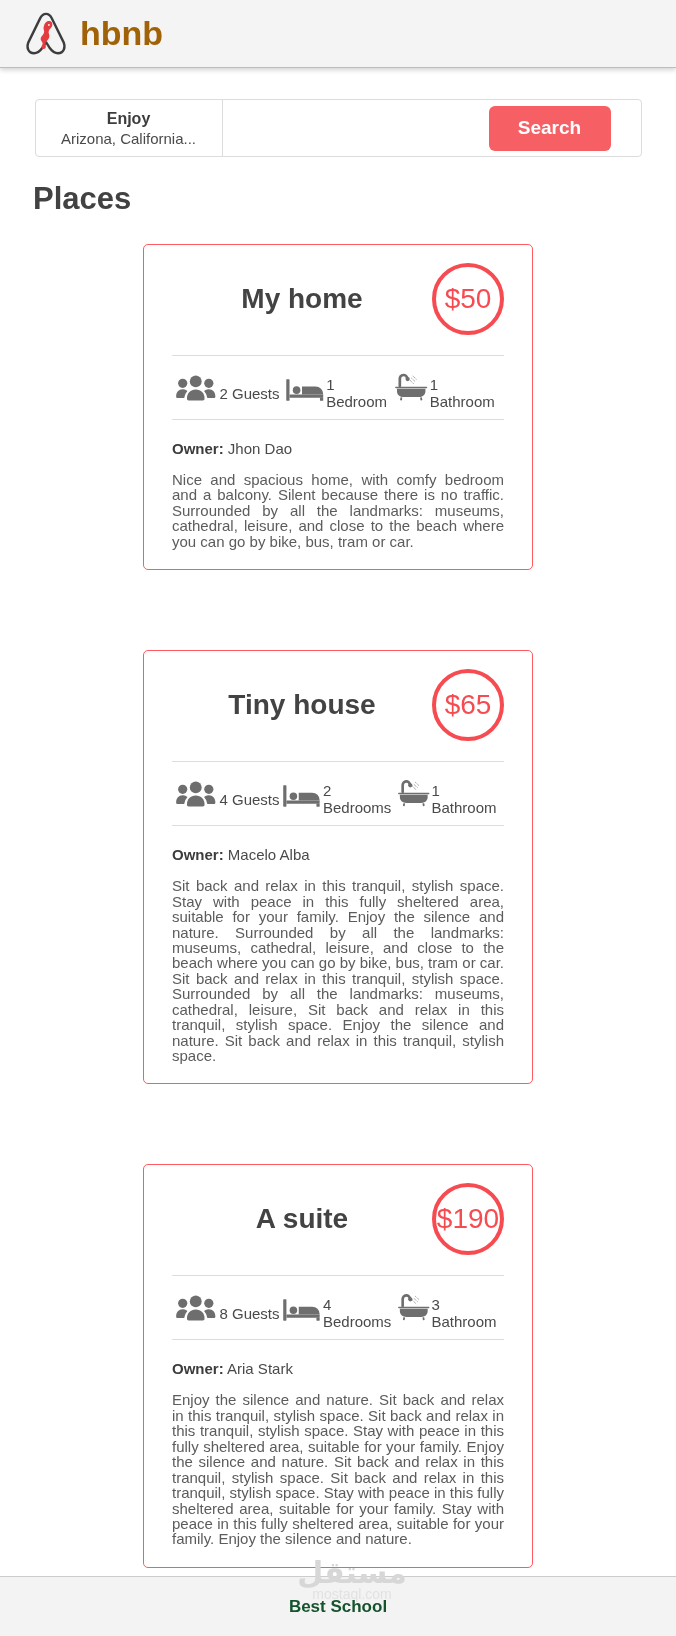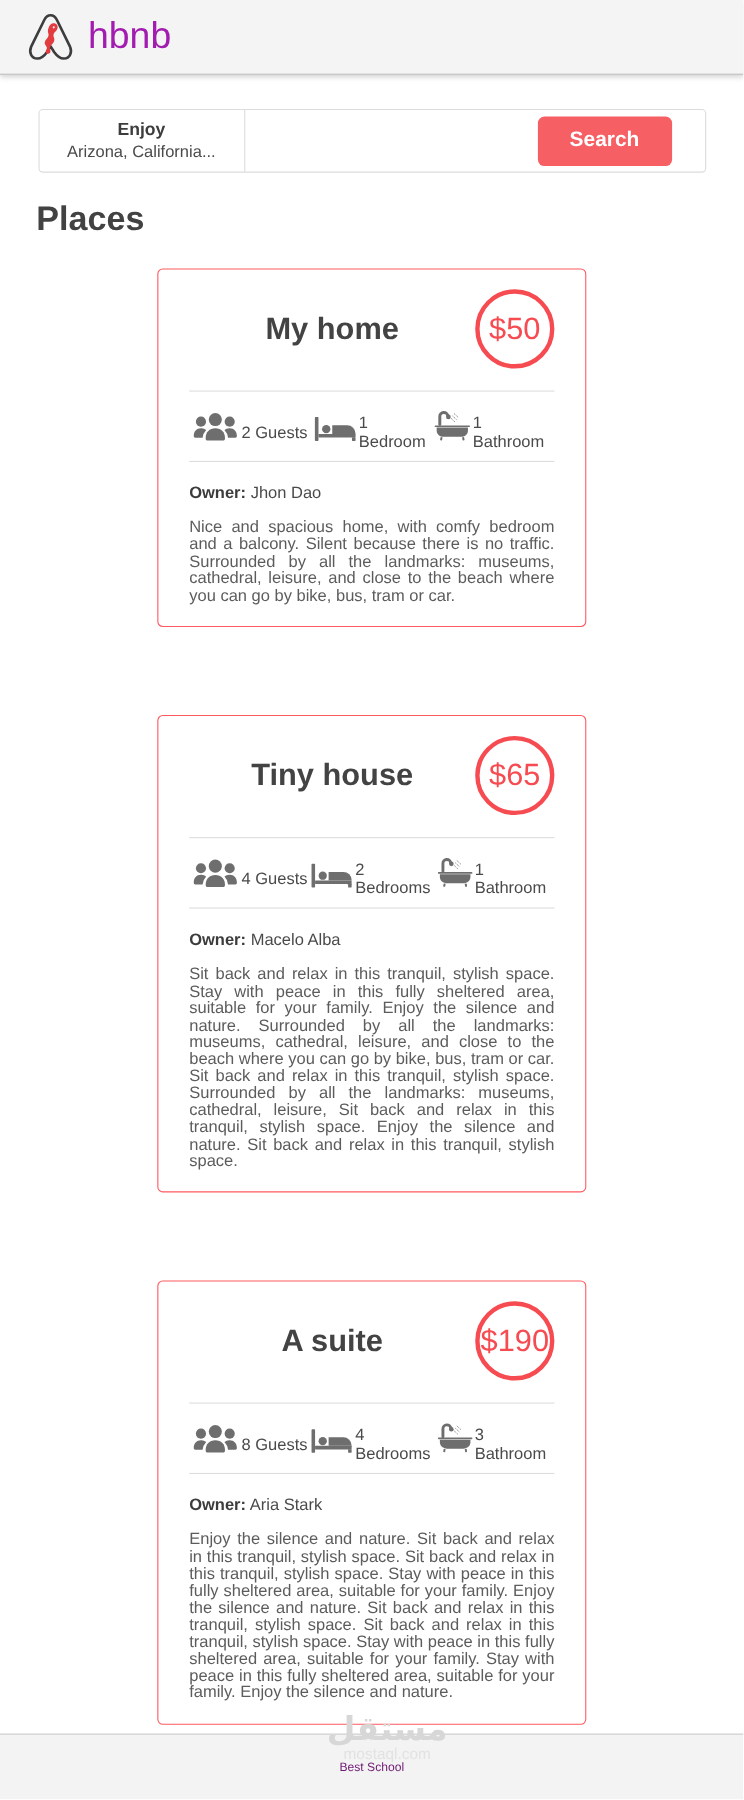--- a/index.html
+++ b/index.html
@@ -24,22 +24,22 @@
     border-bottom: 1px solid #bdbdbd;
     box-shadow: 0 2px 5px rgba(0,0,0,0.18);
     display: flex;
     align-items: center;
     padding-left: 22px;
   }
   .logo { display: flex; align-items: center; gap: 10px; cursor: pointer; }
   .logo svg { width: 48px; height: 48px; }
   .logo-text {
     font-size: 34px;
-    font-weight: normal;
-    color: #a21caf;
+    font-weight: bold;
+    color: #a16207;
     letter-spacing: 0px;
   }
 
   
   .filters {
     width: 607px;
     height: 58px;
     margin: 31px auto 0 auto;
     border: 1px solid #dcdcdc;
     border-radius: 4px;
@@ -172,23 +172,23 @@
     position: absolute;
     left: 0; right: 0; bottom: 0;
     height: 60px;
     background: #f3f3f3;
     border-top: 1px solid #cccccc;
     display: flex;
     align-items: center;
     justify-content: center;
   }
   footer.app-footer span {
-    font-size: 11px;
-    font-weight: normal;
-    color: #701a75;
+    font-size: 17px;
+    font-weight: bold;
+    color: #14532d;
   }
 </style>
 </head>
 <body>
 
 <div class="page">
 
   <header class="app-header">
     <div class="logo">
       <svg viewBox="0 0 100 96" aria-hidden="true">

